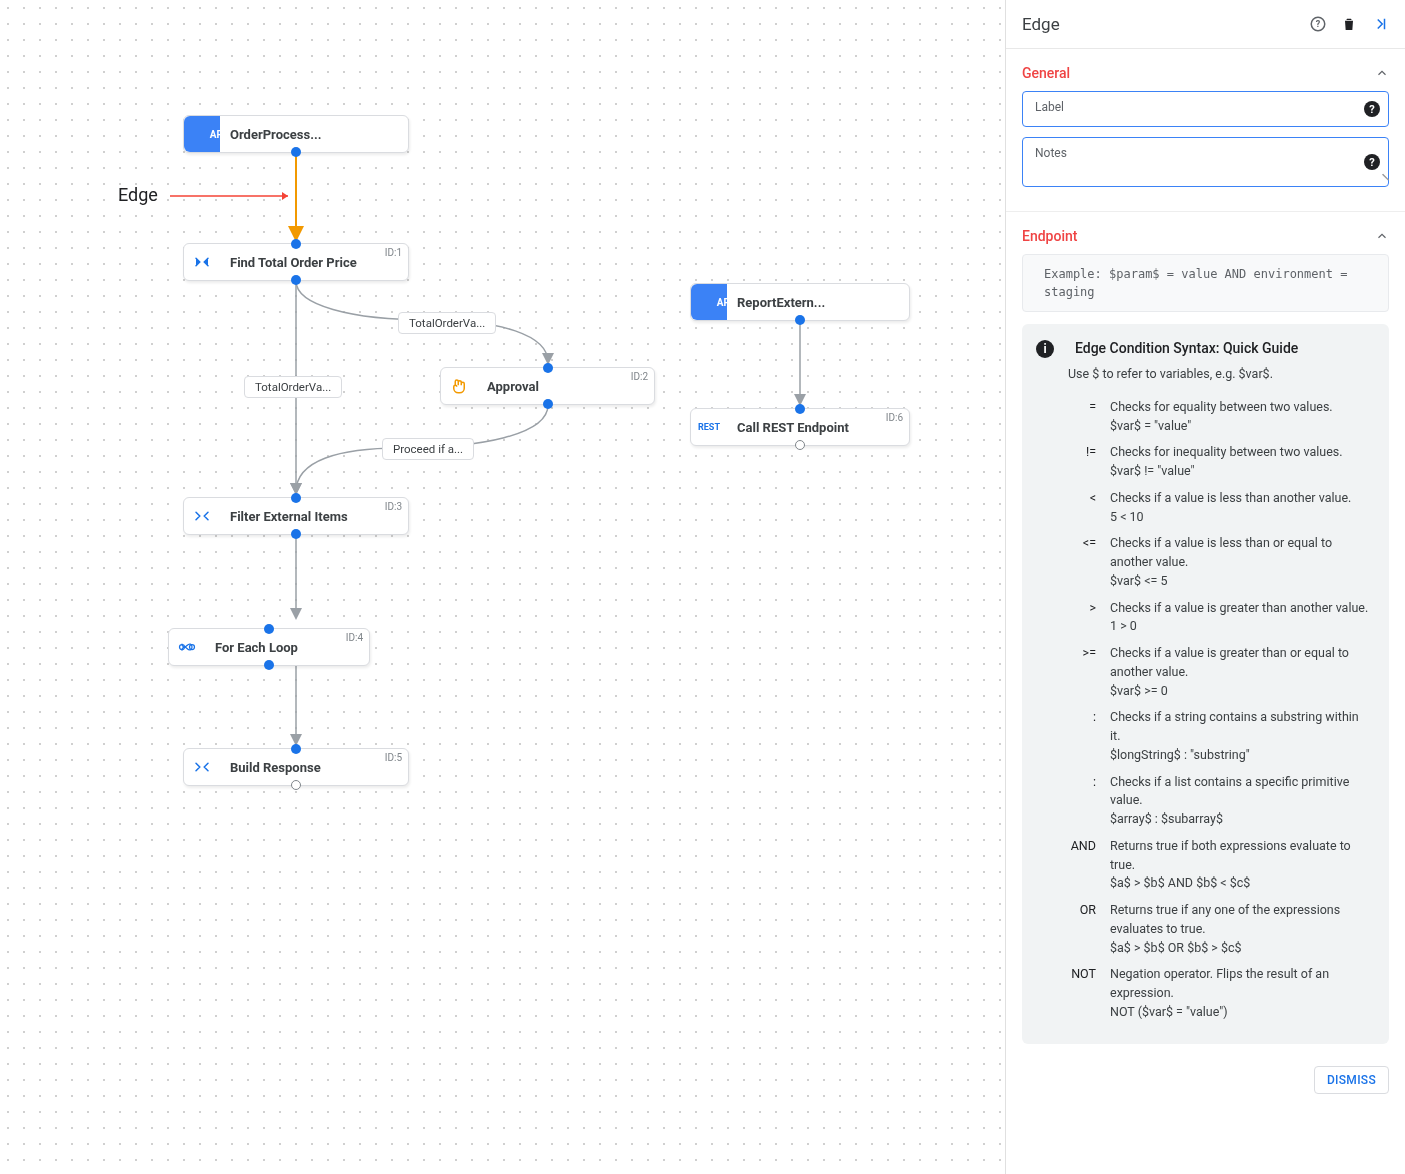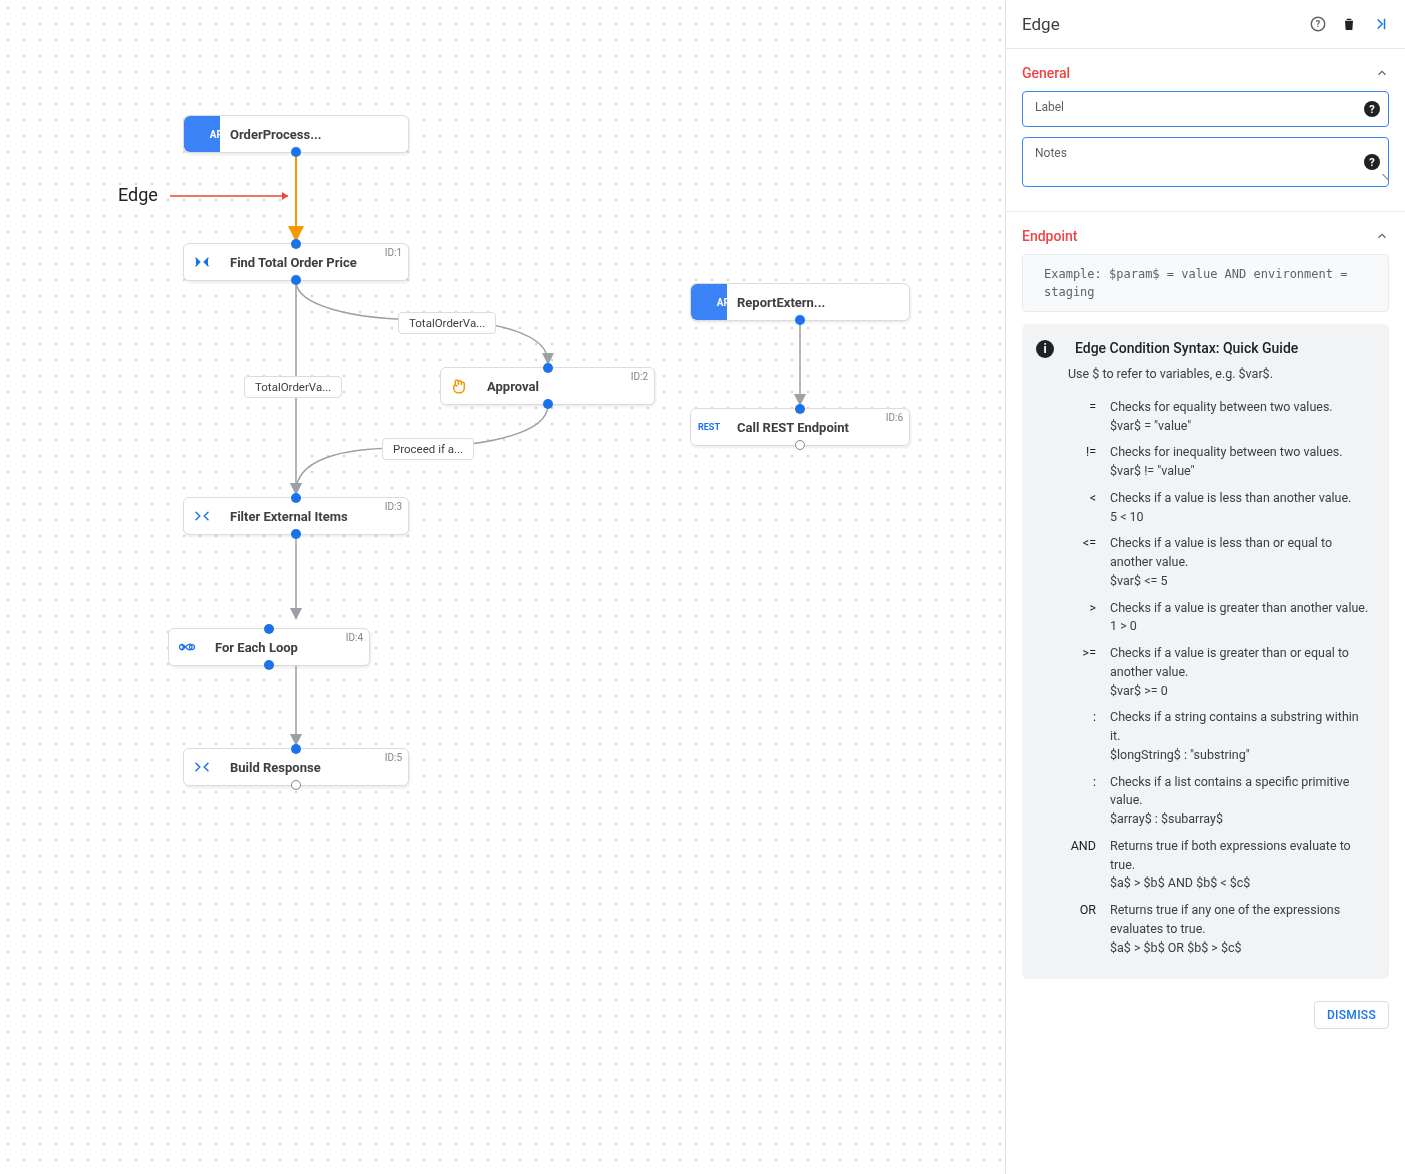--- a/index.html
+++ b/index.html
@@ -350,20 +350,24 @@
                 <td>Checks if a list contains a specific primitive value.<br><span>$array$ : $subarray$</span></td>
               </tr>
               <tr>
                 <td class="op">AND</td>
                 <td>Returns true if both expressions evaluate to true.<br><span>$a$ &gt; $b$ AND $b$ &lt; $c$</span></td>
               </tr>
               <tr>
                 <td class="op">OR</td>
                 <td>Returns true if any one of the expressions evaluates to true.<br><span>$a$ &gt; $b$ OR $b$ &gt; $c$</span></td>
               </tr>
+              <tr>
+                <td class="op">NOT</td>
+                <td>Negation operator. Flips the result of an expression.<br><span>NOT ($var$ = "value")</span></td>
+              </tr>
             </tbody>
         </table>
       </div>
     </div>
   </div>
 
   <div class="dismiss-row">
     <span class="dismiss-btn">DISMISS</span>
   </div>
 </div>

